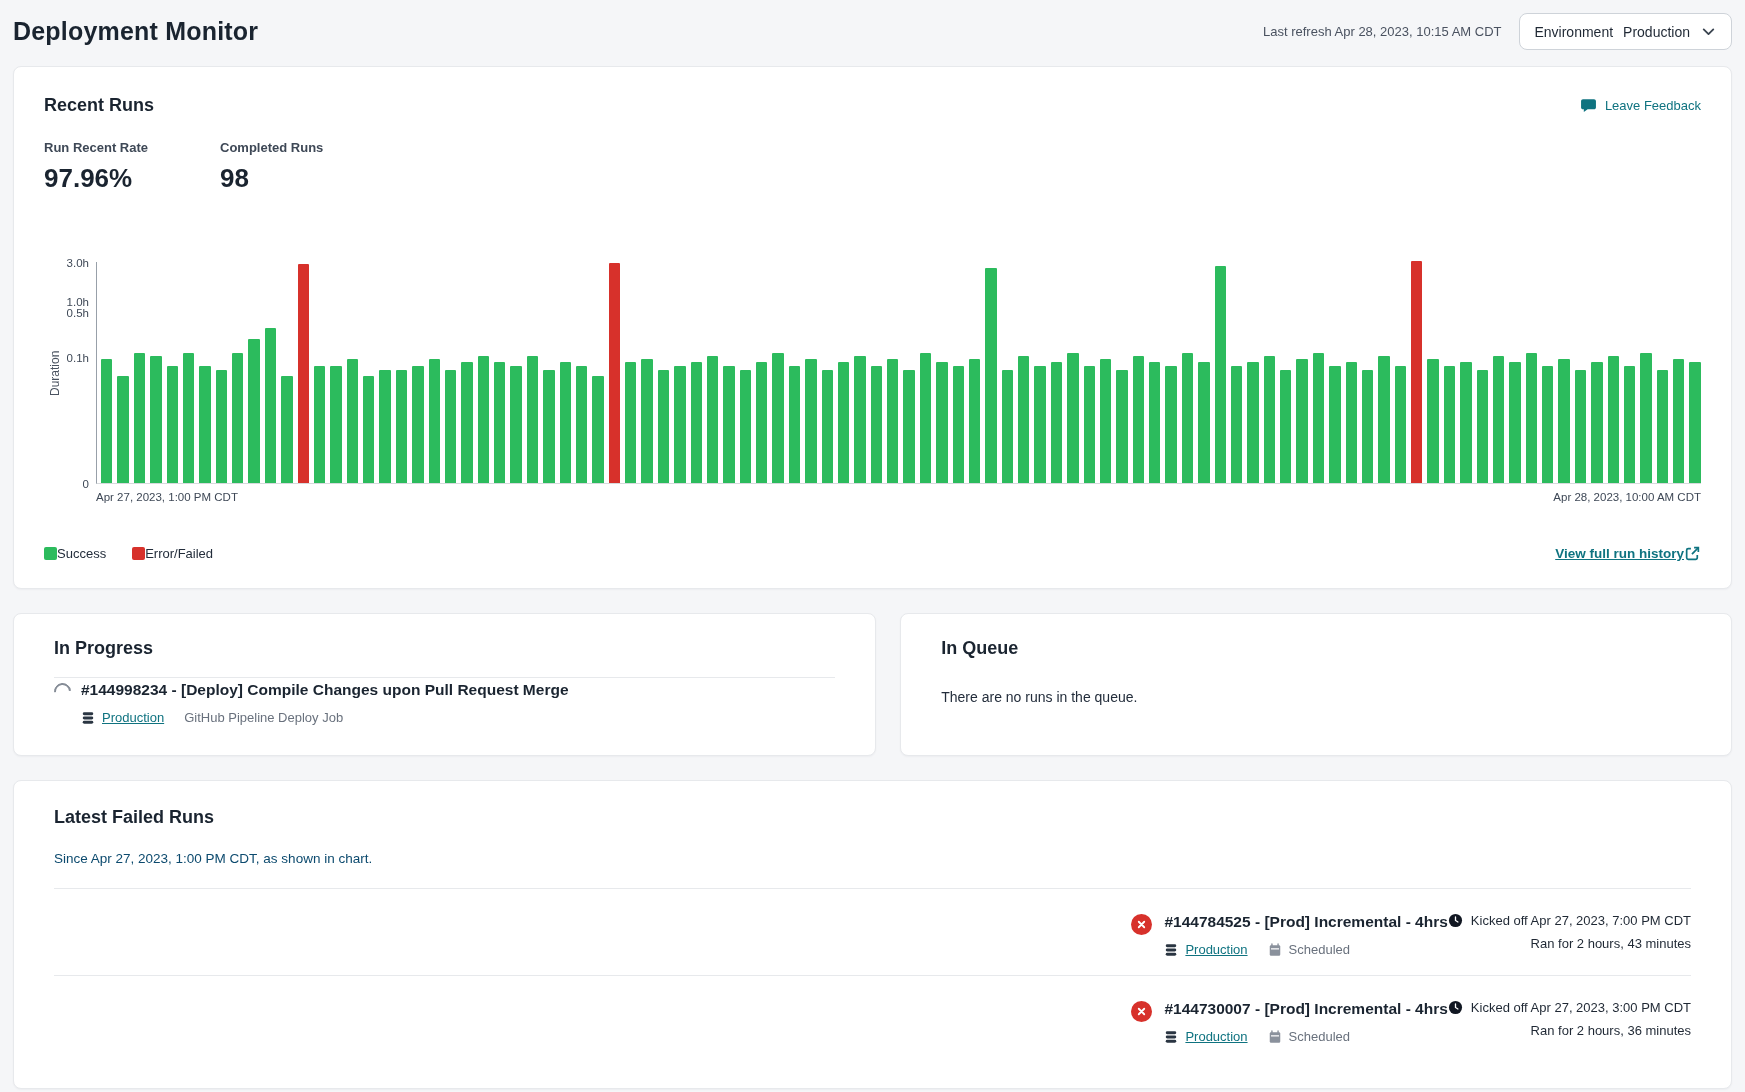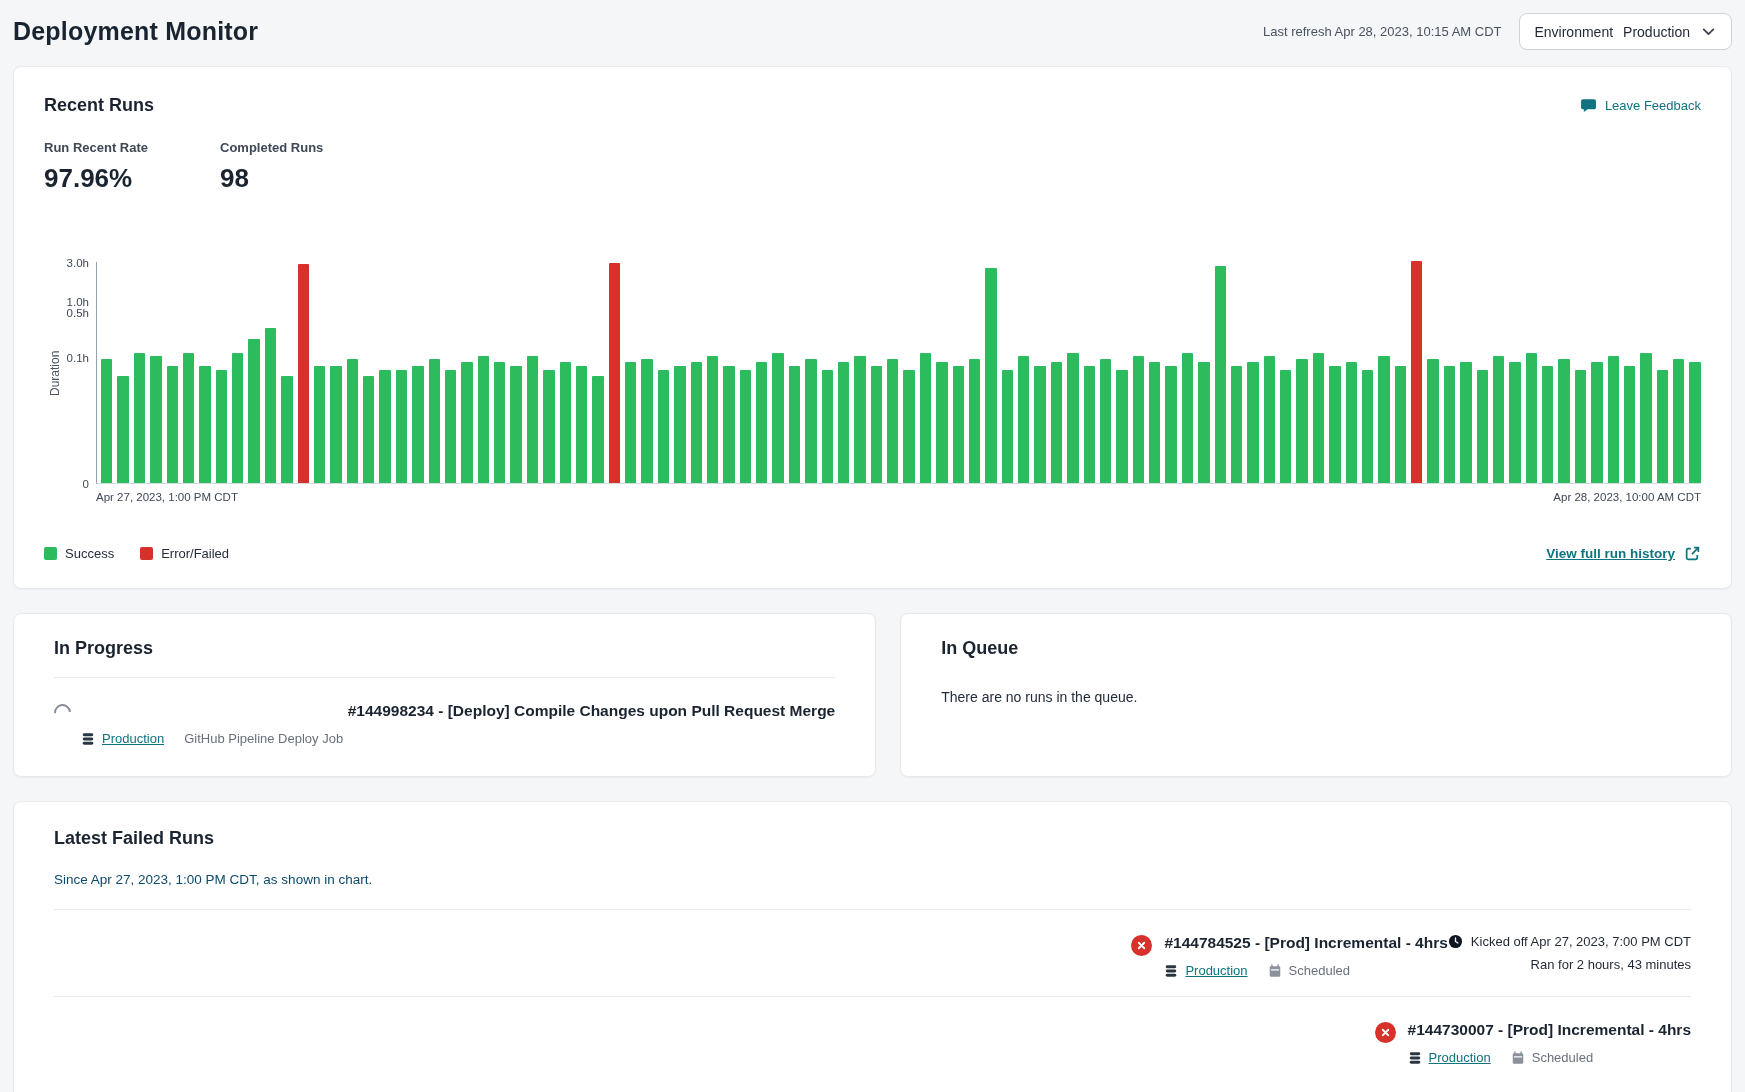--- a/index.html
+++ b/index.html
@@ -47,30 +47,30 @@
   }
   .y-axis { position: relative; width: 30px; height: 222px; }
   .y-axis .ytick { position: absolute; right: 7px; font-size: 11.5px; color: #3e4856; white-space: nowrap; }
   .plot { position: relative; flex: 1; height: 222px; border-left: 1px solid #98a0a9; border-bottom: 1px solid #d7dadd; }
   .bars { position: absolute; left: 4px; right: 1px; top: 0; bottom: 0; display: flex; align-items: flex-end; gap: 5px; }
   .bar { flex: 1 1 0; min-width: 0; border-radius: 1px 1px 0 0; }
   .x-labels { display: flex; justify-content: space-between; padding-left: 52px; margin-top: 7px; font-size: 11.5px; color: #3e4856; }
 
   .chart-footer { display: flex; align-items: center; justify-content: space-between; margin-top: 42px; }
   .legend { display: flex; align-items: center; gap: 26px; }
-  .legend-item { display: flex; align-items: center; gap: 8px; font-size: 13px; color: #232d3b; }
+  .legend-item { display: flex; align-items: center; gap: 0; font-size: 13px; color: #232d3b; }
   .swatch { width: 13px; height: 13px; border-radius: 2px; }
-  .view-link { display: inline-flex; align-items: center; gap: 9px; color: #0f7380; font-size: 13.5px; font-weight: 700; text-decoration: underline; cursor: pointer; }
+  .view-link { display: inline-flex; align-items: center; color: #0f7380; font-size: 13.5px; font-weight: 700; text-decoration: underline; cursor: pointer; }
   .view-link svg { text-decoration: none; }
 
   
   .mid-row { display: flex; gap: 24px; margin-top: 24px; }
   .card-progress { flex: 1.042; padding: 24px 40px 30px; }
   .card-queue { flex: 1; padding: 24px 40px 30px; }
-  .run-row { display: flex; border-top: 1px solid #e7e9ec; margin-top: 18px; padding-top: 24px; text-align: right; }
+  .run-row { display: flex; border-top: 1px solid #e7e9ec; margin-top: 18px; padding-top: 3px; }
   .spinner {
     width: 17px; height: 17px; border-radius: 50%; margin: 2px 10px 0 0;
     border: 2px solid transparent; border-top-color: #868d97; border-left-color: #868d97;
     transform: rotate(40deg); flex: 0 0 auto;
   }
   .run-main { flex: 1; }
   .run-title { font-size: 15.5px; font-weight: 700; color: #1a2430; }
   .tag-row { display: flex; align-items: center; gap: 20px; margin-top: 11px; }
   .tag { display: inline-flex; align-items: center; gap: 7px; font-size: 13px; }
   .env-link { color: #0f7380; text-decoration: underline; cursor: pointer; }
@@ -390,18 +390,30 @@
                       <path d="M4.5 1v2M11.5 1v2" stroke="#8a919c" stroke-width="1.6" stroke-linecap="round"></path>
                       <rect x="2" y="2.6" width="12" height="12" rx="1.5"></rect>
                       <rect x="3.4" y="6" width="9.2" height="1.4" fill="#fff"></rect>
                     </svg>
                 </span>
                 <span>Scheduled</span>
               </span>
             </div>
           </div>
         </div>
+        <div class="run-right">
+          <span class="kicked">
+            <span class="icon">
+              <svg width="15" height="15" viewBox="0 0 16 16">
+                  <circle cx="8" cy="8" r="7" fill="#111722"></circle>
+                  <path d="M8 4.2V8l2.6 1.6" stroke="#fff" stroke-width="1.4" fill="none" stroke-linecap="round"></path>
+                </svg>
+            </span>
+            <span>Kicked off Apr 27, 2023, 3:00 PM CDT</span>
+          </span>
+          <div class="ran-for">Ran for 2 hours, 36 minutes</div>
+        </div>
       </div>
 
     </div>
   </div>
 
 </div>
 
 </body></html>

